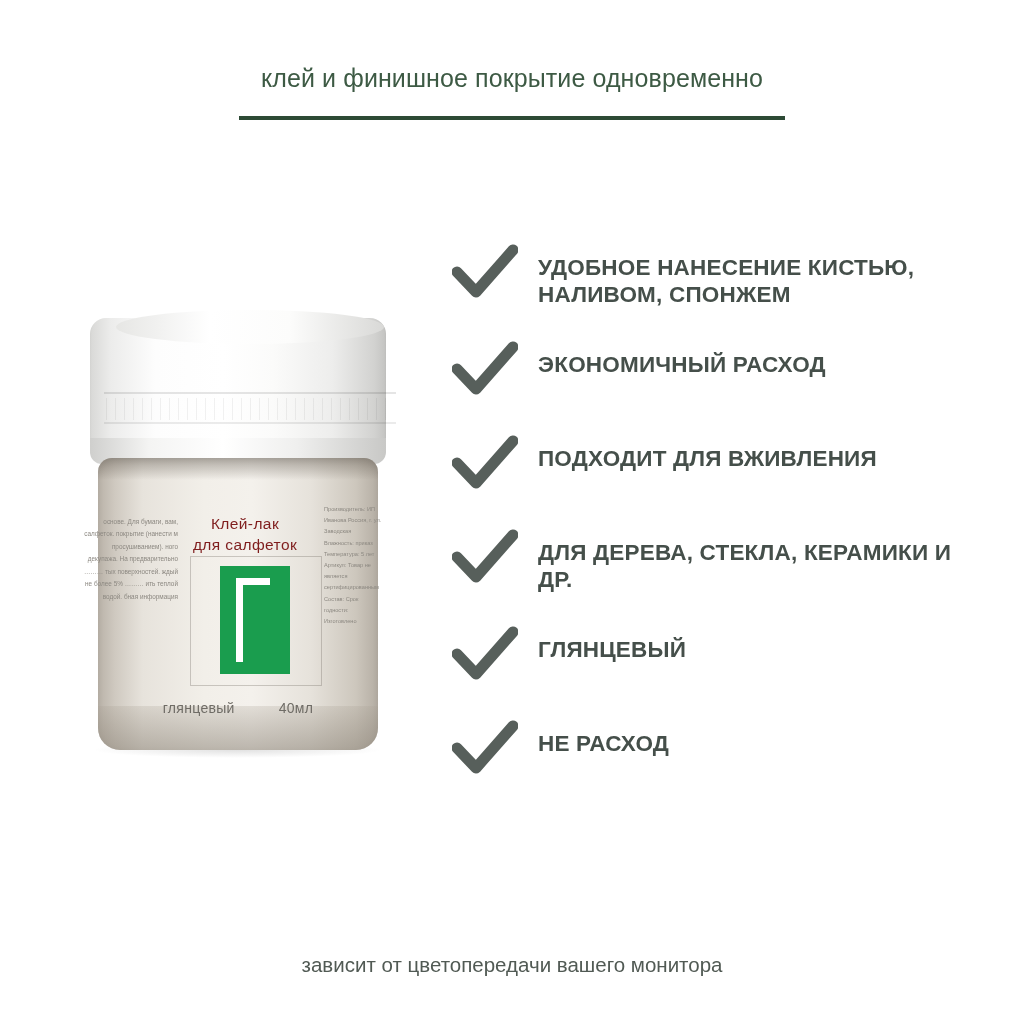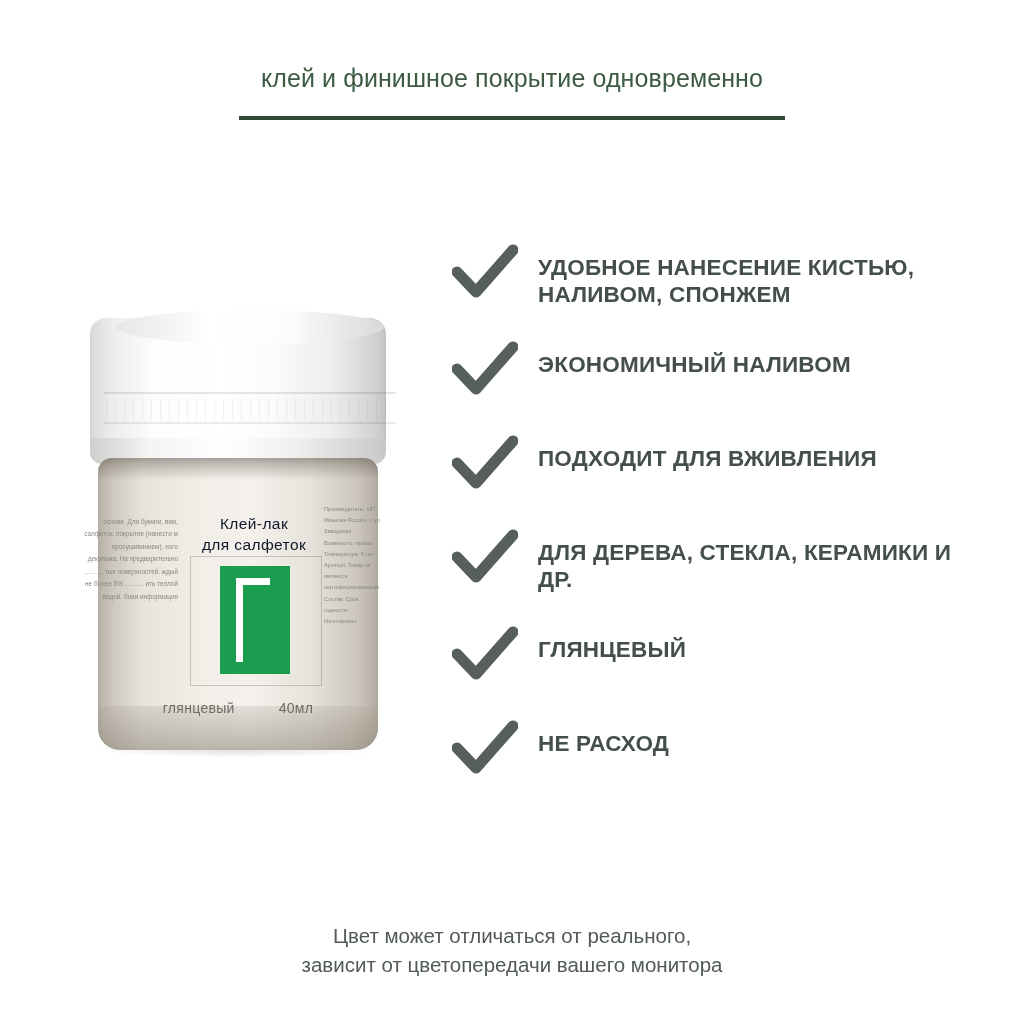--- a/index.html
+++ b/index.html
@@ -180,26 +180,26 @@
     position: absolute;
     left: 0; bottom: 0;
     width: 100%;
     height: 44px;
     background: linear-gradient(to bottom, rgba(170,162,150,0.25), rgba(140,132,120,0.55));
   }
 
   
   .jar-title {
     position: absolute;
-    left: 16px;
+    left: 7px;
     top: 196px;
     width: 320px;
     text-align: center;
     font-size: 15.5px;
-    color: #0f172a;
+    color: #7f1d1d;
     line-height: 1.35;
     letter-spacing: 0.4px;
   }
   .jar-logo {
     position: absolute;
     left: 142px;
     top: 248px;
     width: 70px;
     height: 108px;
     background: #1a9d4e;
@@ -322,21 +322,21 @@
     </span>
     <span class="feature-text">УДОБНОЕ НАНЕСЕНИЕ КИСТЬЮ, НАЛИВОМ, СПОНЖЕМ</span>
   </div>
 
   <div class="feature">
     <span class="check">
       <svg width="66" height="58" viewBox="0 0 66 58">
         <path d="M5 28 L24 48 L61 6" fill="none" stroke="#575f5b" stroke-width="11" stroke-linecap="round" stroke-linejoin="round"></path>
       </svg>
     </span>
-    <span class="feature-text">ЭКОНОМИЧНЫЙ НАЛИВОМ</span>
+    <span class="feature-text">ЭКОНОМИЧНЫЙ РАСХОД</span>
   </div>
 
   <div class="feature">
     <span class="check">
       <svg width="66" height="58" viewBox="0 0 66 58">
         <path d="M5 28 L24 48 L61 6" fill="none" stroke="#575f5b" stroke-width="11" stroke-linecap="round" stroke-linejoin="round"></path>
       </svg>
     </span>
     <span class="feature-text">ПОДХОДИТ ДЛЯ ВЖИВЛЕНИЯ</span>
   </div>
@@ -364,15 +364,14 @@
       <svg width="66" height="58" viewBox="0 0 66 58">
         <path d="M5 28 L24 48 L61 6" fill="none" stroke="#575f5b" stroke-width="11" stroke-linecap="round" stroke-linejoin="round"></path>
       </svg>
     </span>
     <span class="feature-text">НЕ РАСХОД</span>
   </div>
 
 </div>
 
 <div class="footer">
-  <div>Цвет может отличаться от реального,</div>
   <div>зависит от цветопередачи вашего монитора</div>
 </div>
 
 </body></html>

